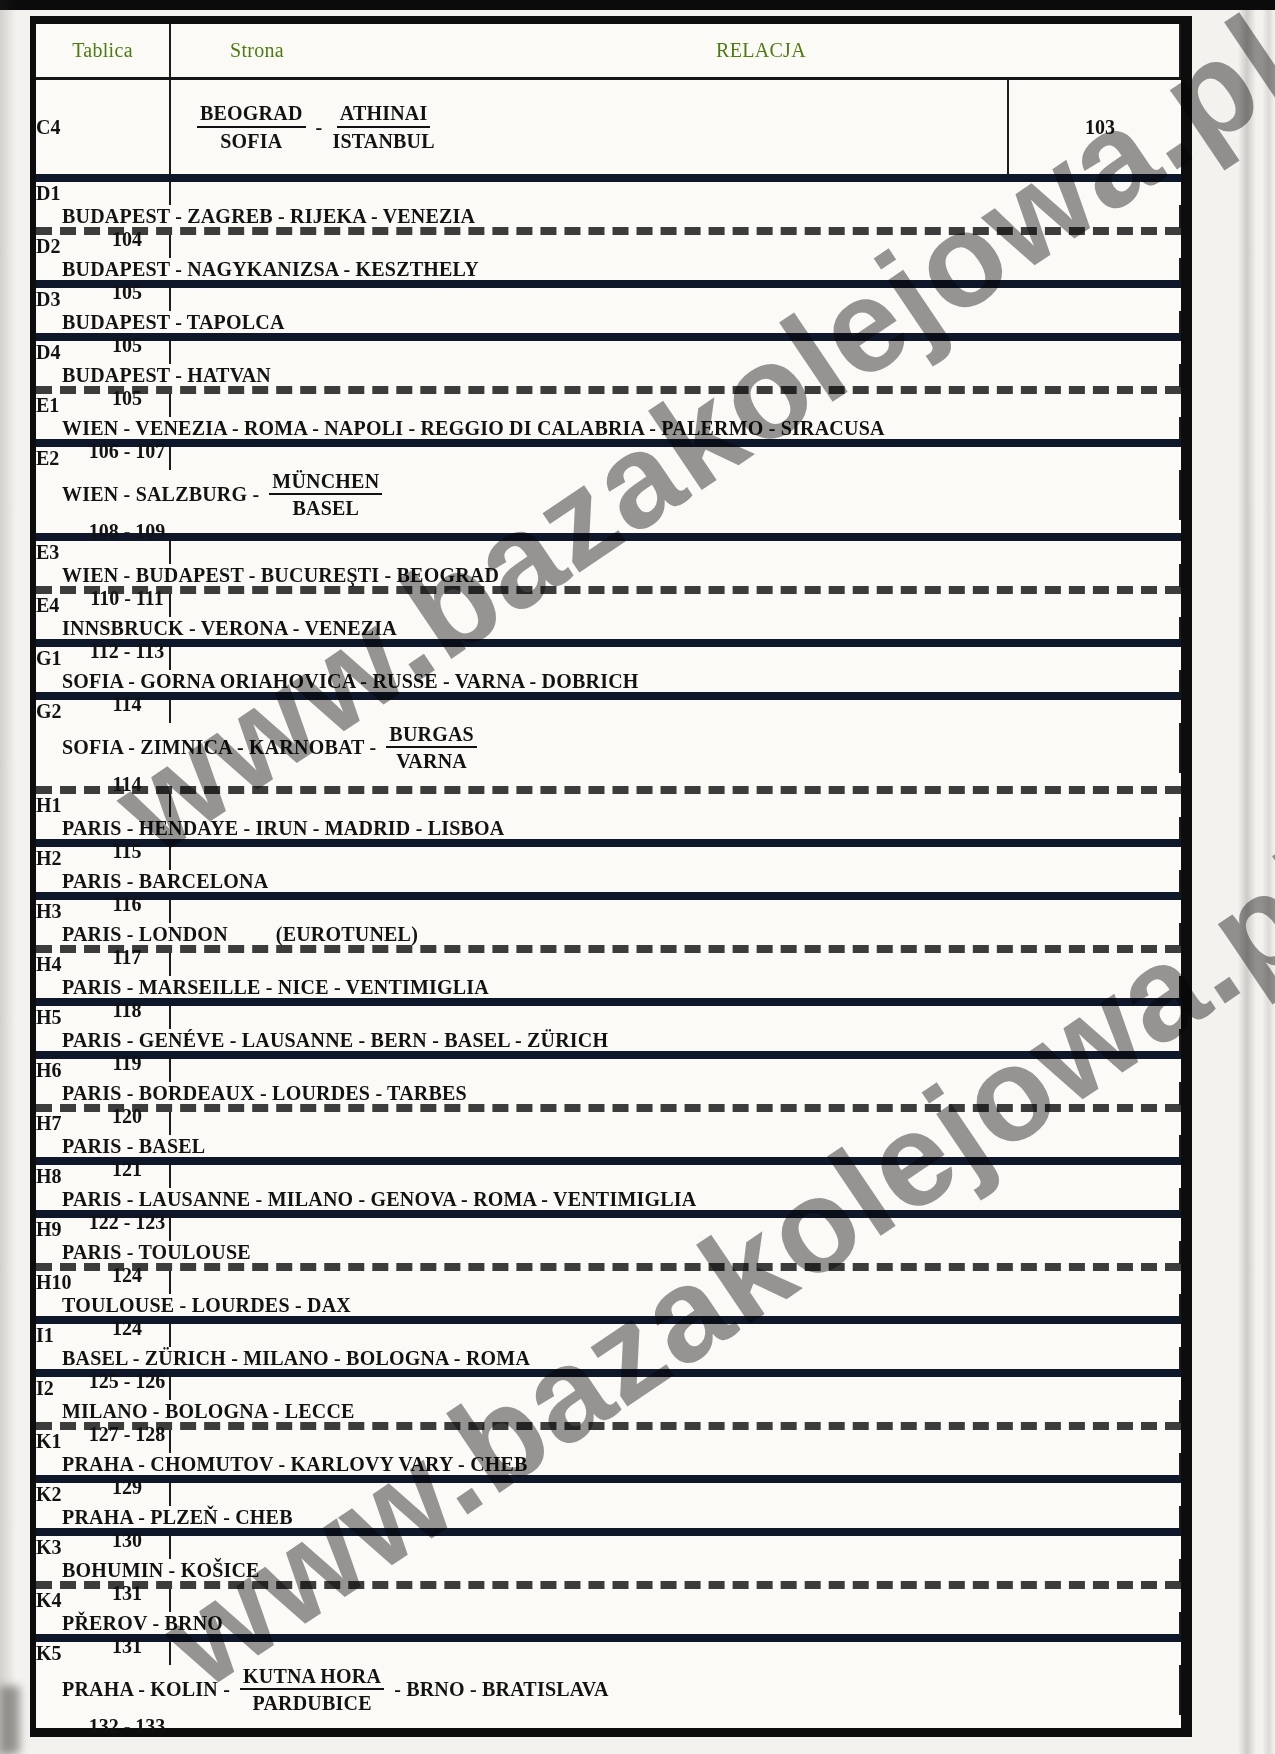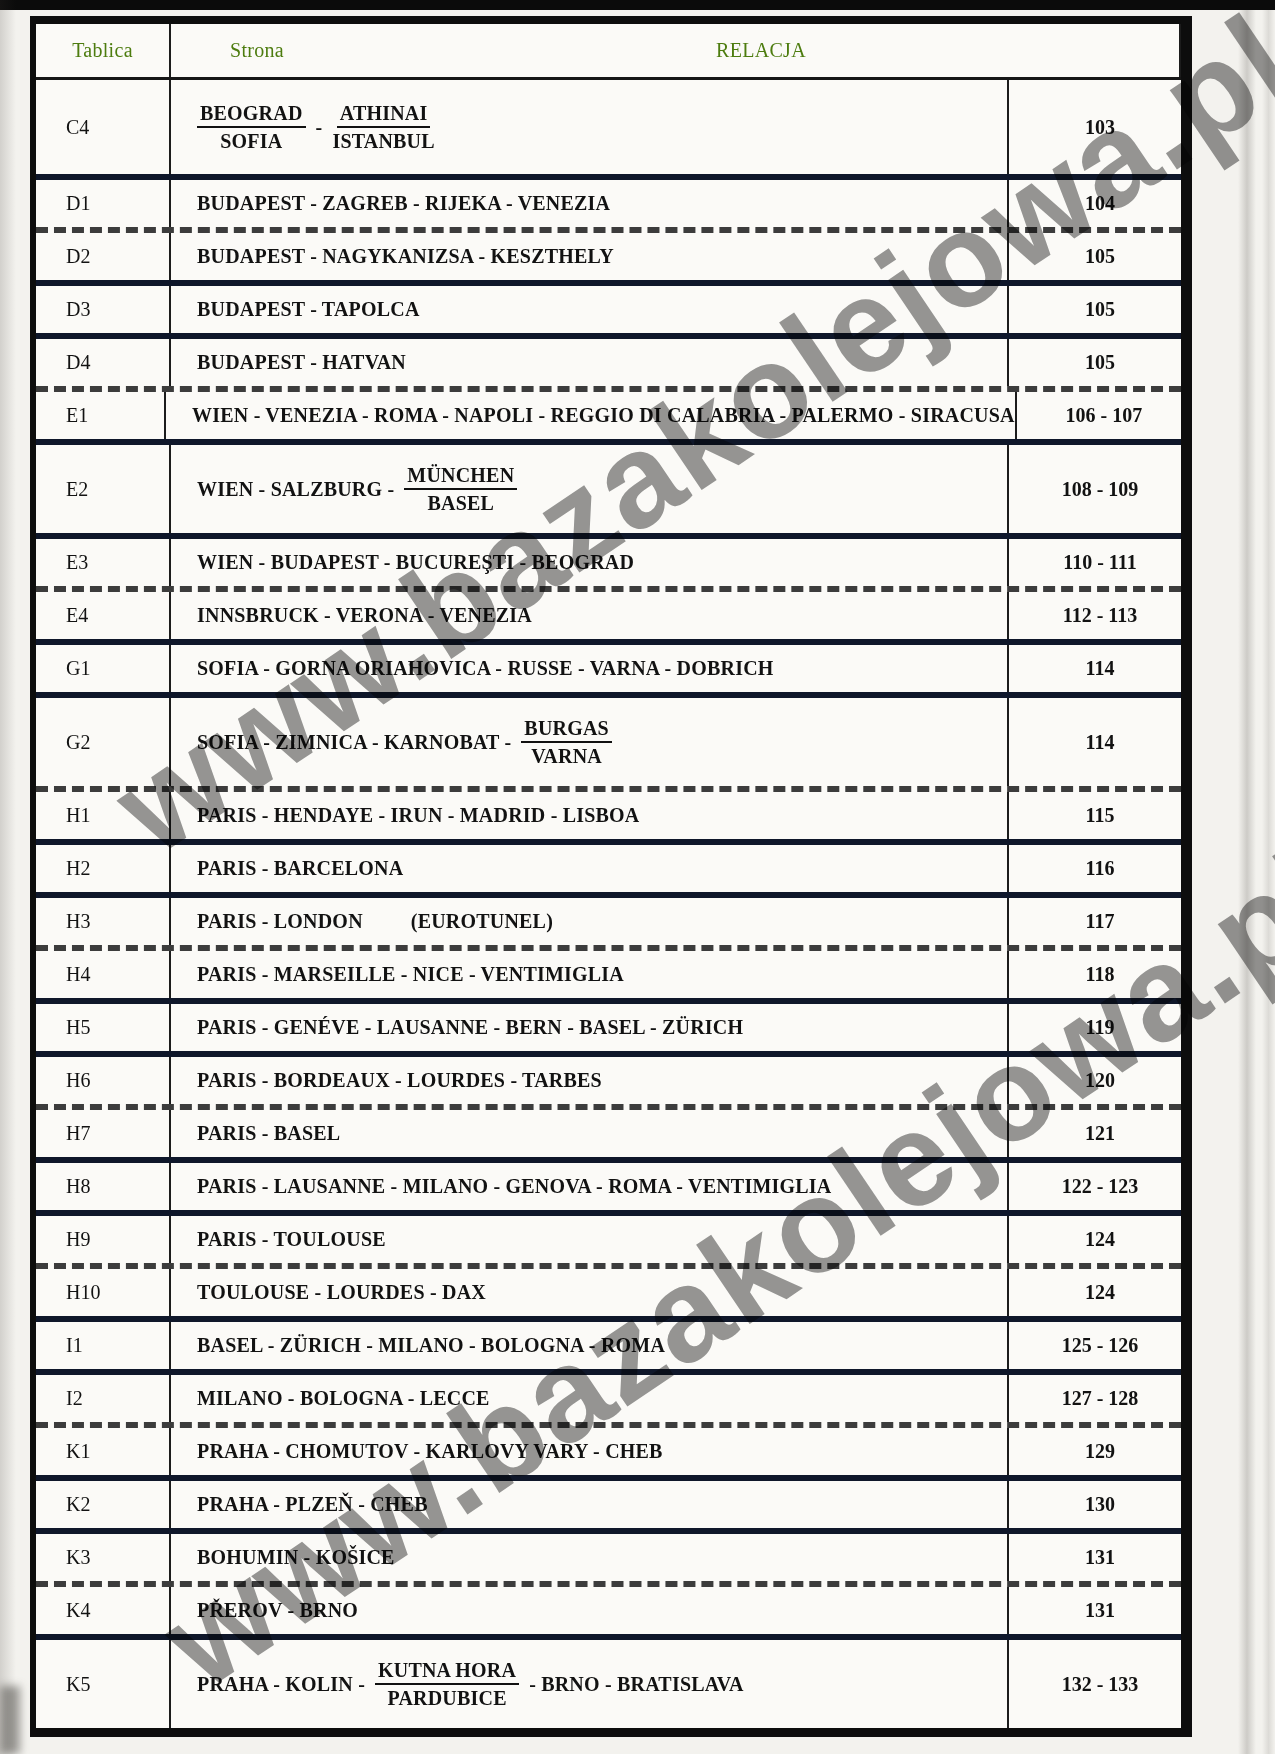--- a/index.html
+++ b/index.html
@@ -34,25 +34,25 @@
   
   .tbl{
     position:absolute;left:30px;top:16px;width:1162px;z-index:2;
     background:#fbfaf7;
     border:6px solid #0d0d0d;border-top-width:8px;border-right-width:11px;border-bottom-width:9px;
     box-sizing:border-box;
   }
   .row{display:flex;box-sizing:border-box;height:53px;}
   .row.tall{height:94px;}
   .row.header{height:56px;border-bottom:3px solid #161616;}
-  .rows .row + .row{border-top:6px solid #0f172a;}
+  .rows .row + .row{border-top:8px solid #0f172a;flex-direction:column;}
   .rows .row:nth-child(3n){border-top-style:dashed;border-top-color:#3c3c3c;}
   .cell{display:flex;align-items:center;box-sizing:border-box;background:transparent;}
-  .c-tab{width:135px;border-right:2px solid #1c1c1c;padding-left:30px;
-    font-weight:normal;font-size:20px;color:#121212;}
+  .c-tab{width:135px;border-right:2px solid #1c1c1c;
+    font-weight:bold;font-size:20px;color:#121212;}
   .c-rel{flex:1;border-right:2px solid #1c1c1c;padding-left:26px;gap:10px;
     font-weight:bold;font-size:20px;letter-spacing:.2px;color:#121212;}
   .c-page{width:172px;justify-content:center;padding-left:10px;
     font-weight:bold;font-size:20px;color:#121212;}
   .hdr{justify-content:center;padding-left:0;font-weight:normal;font-size:20px;letter-spacing:.3px;color:#4d7c0f;}
   .seg{white-space:nowrap;}
   .seg.it{margin-left:38px;}
   .frac{display:inline-flex;flex-direction:column;align-items:center;line-height:1.12;text-align:center;}
   .frac .ftop{border-bottom:2.5px solid #111;padding:0 3px 1px;}
   .frac .fbot{padding-top:2px;}

